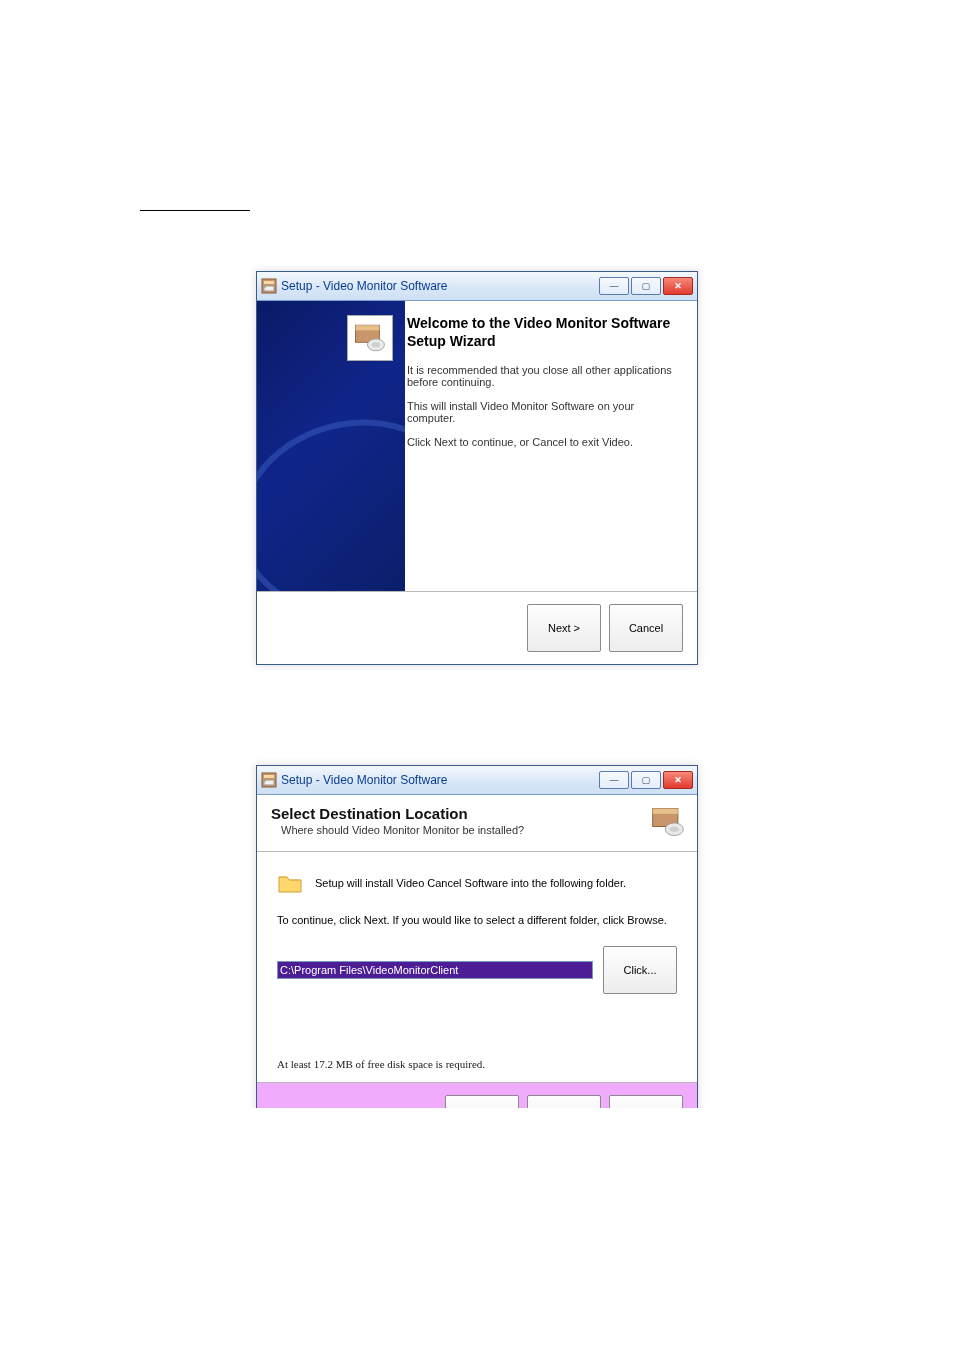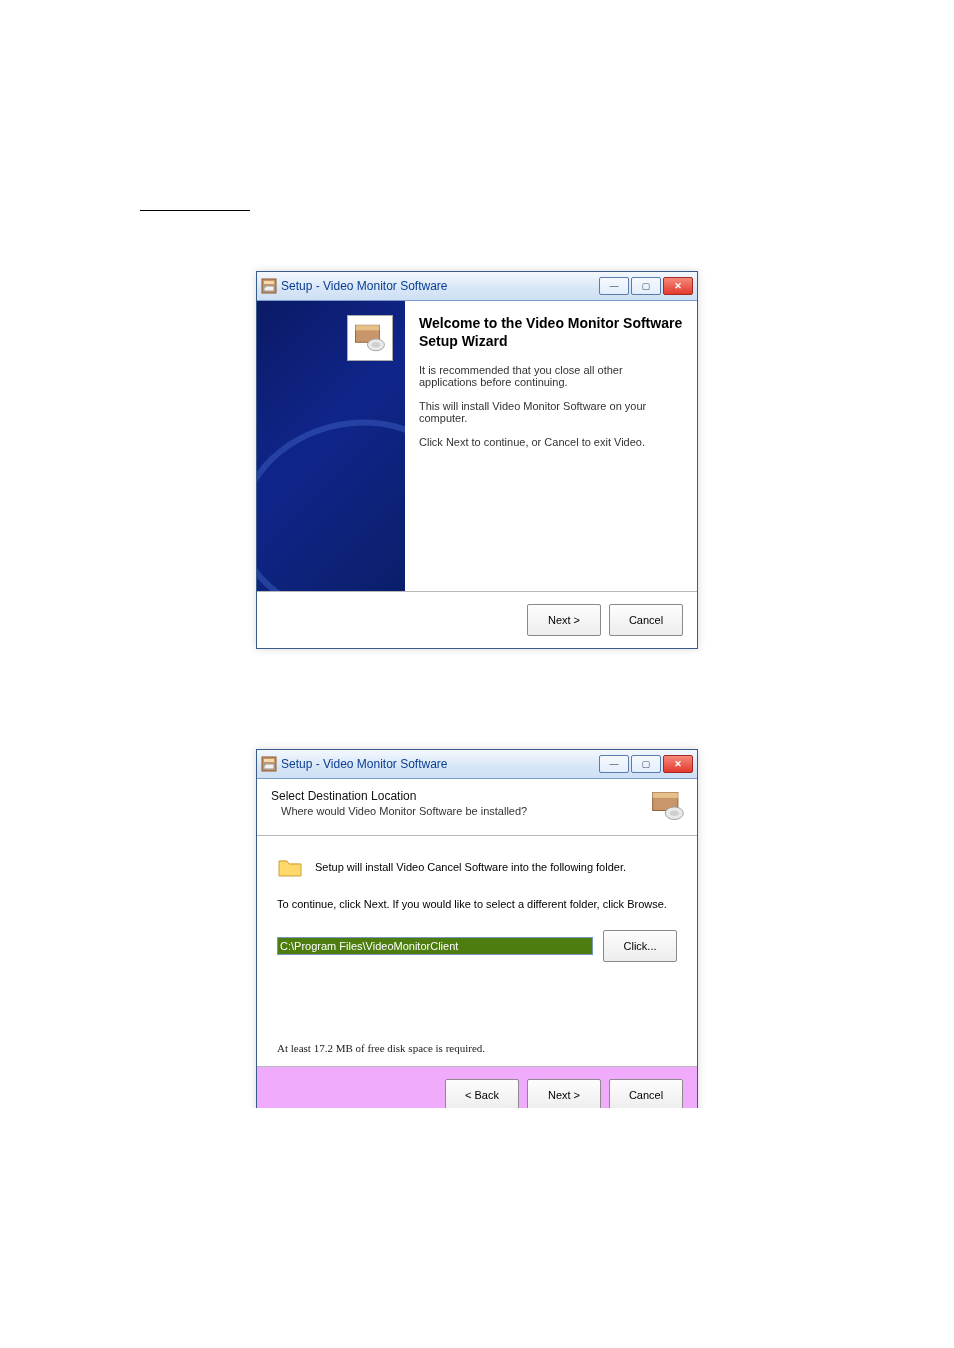--- a/index.html
+++ b/index.html
@@ -101,21 +101,21 @@
   }
   .side-banner .iconbox {
     position: absolute;
     top: 14px; right: 12px;
     width: 44px; height: 44px;
     background: #fff;
     border: 1px solid #aaa;
     display:flex;align-items:center;justify-content:center;
   }
   .welcome-text {
-    padding: 14px 14px 0 14px;
+    padding: 14px 14px 0 2px;
     font-size: 11px;
     color: #333;
   }
   .welcome-text h2 {
     font-family: Verdana, Arial, sans-serif;
     font-size: 14px;
     font-weight: bold;
     color: #000;
     margin: 0 0 14px 0;
     line-height: 1.25;
@@ -124,22 +124,22 @@
 
   
   .dest-header {
     display: flex;
     justify-content: space-between;
     padding: 8px 10px 10px 14px;
     background: #fff;
     border-bottom: 1px solid #b7b7b7;
   }
   .dest-header .txt .t1 {
-    font-weight: normal;
-    font-size: 12px;
+    font-weight: bold;
+    font-size: 15px;
     color: #111;
     margin: 2px 0 2px 0;
   }
   .dest-header .txt .t2 {
     font-size: 11px;
     color: #333;
     margin-left: 10px;
   }
   .dest-header .hdricon {
     width: 38px; height: 38px;
@@ -160,29 +160,29 @@
   .folder-icon { width: 26px; height: 26px; }
   .pathrow {
     display: flex;
     gap: 10px;
     align-items: center;
   }
   .pathbox {
     flex: 1;
     border: 1px solid #7a98bf;
     padding: 2px 2px;
-    background: #4d7c0f;
+    background: #4c1d95;
     color: #fff;
     font-size: 11px;
   }
   .wbtn {
     border: 1px solid #8a8a8a;
     background: linear-gradient(#fdfdfd,#ededed);
     border-radius: 2px;
-    padding: 9px 0;
+    padding: 17px 0;
     width: 72px;
     text-align: center;
     font-size: 11px;
     cursor: pointer;
     display:inline-flex;align-items:center;justify-content:center;
   }
   .disk-req {
     position: absolute;
     bottom: 12px;
     left: 20px;
@@ -273,21 +273,21 @@
       <div class="winbtns">
         <div class="winbtn">—</div>
         <div class="winbtn">▢</div>
         <div class="winbtn close">✕</div>
       </div>
     </div>
 
     <div class="dest-header">
       <div class="txt">
         <div class="t1">Select Destination Location</div>
-        <div class="t2">Where would Video Monitor Software be installed?</div>
+        <div class="t2">Where should Video Monitor Monitor be installed?</div>
       </div>
       <div class="hdricon">
         <svg viewBox="0 0 40 40" width="36" height="36">
           <rect x="3" y="5" width="28" height="20" fill="#c9956b" stroke="#8a5a2e"></rect>
           <rect x="3" y="5" width="28" height="6" fill="#e6c08a"></rect>
           <ellipse cx="27" cy="28" rx="10" ry="7" fill="#e9e9e9" stroke="#999"></ellipse>
           <ellipse cx="27" cy="28" rx="5" ry="3" fill="#cfcfcf"></ellipse>
         </svg>
       </div>
     </div>

